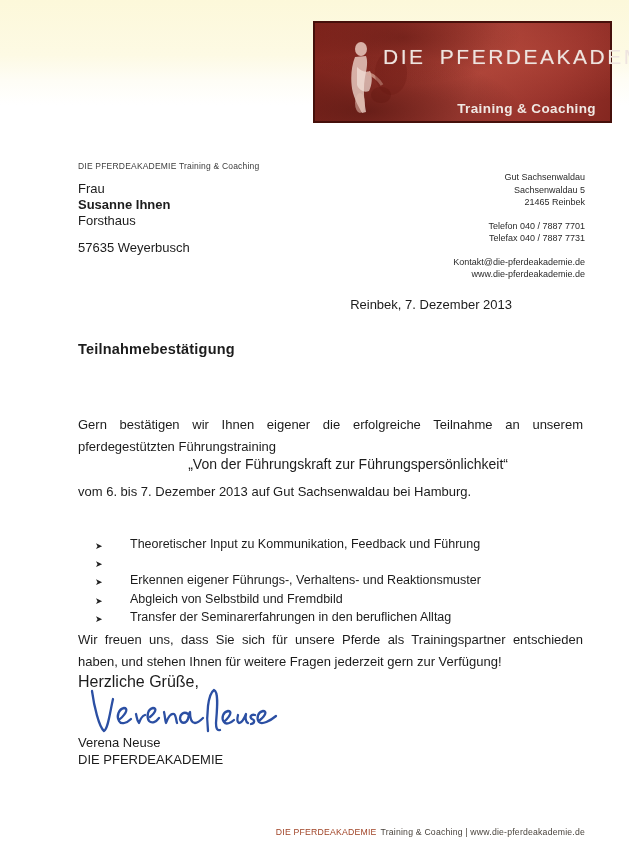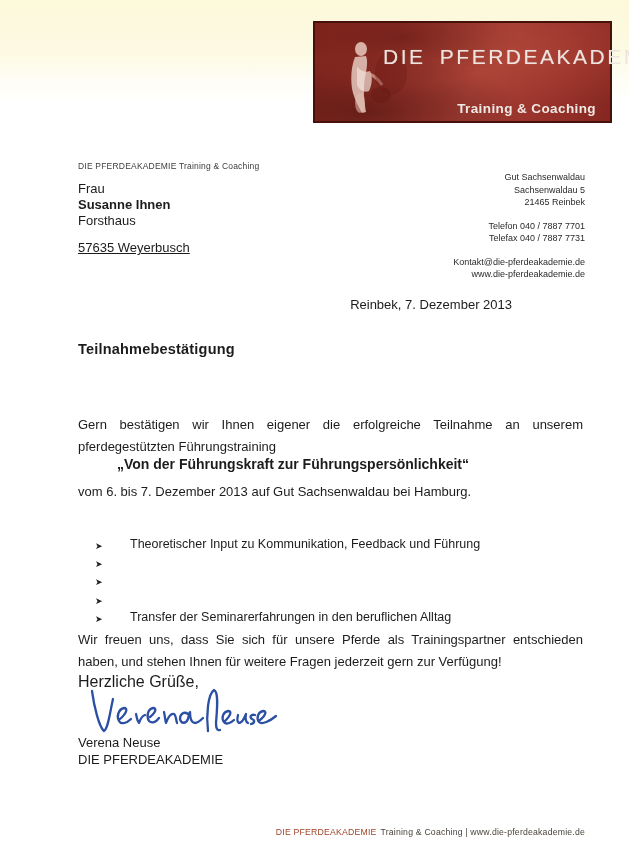--- a/index.html
+++ b/index.html
@@ -34,31 +34,31 @@
     position:absolute; right:14px; top:72px;
     font-size:13.5px; font-weight:bold; color:#f0e8e3;
     letter-spacing:0.4px;
     margin-top:6px;
   }
   .banner-figure{position:absolute; left:18px; top:10px; filter:blur(0.7px);}
   
   .sender-line{position:absolute; left:78px; top:161px; font-size:8.5px; color:#3c3c3c; letter-spacing:0.2px;}
   .recipient{position:absolute; left:78px; top:181px; font-size:13px; line-height:16px;}
   .recipient .name{font-weight:bold;}
-  .recipient .city{margin-top:11px;text-decoration:underline;}
+  .recipient .city{margin-top:11px;}
   .contact{position:absolute; right:44px; top:155px; text-align:right; font-size:9px; line-height:12.5px; color:#2a2a2a;margin-top:16px;}
   .contact .group{margin-top:11px;}
   
   .col{position:absolute; left:78px; width:505px;}
   .date-line{top:297px; text-align:right; padding-right:71px; box-sizing:border-box; font-size:13px;}
   .subject{top:341px; font-weight:bold; font-size:14.5px; letter-spacing:0.2px;}
   .greeting{top:386px; font-size:13px;}
   .para{font-size:13px; line-height:21.5px; text-align:justify;}
   .para-intro{top:414px;}
-  .seminar-title{top:456px; font-weight:bold; font-size:14px; text-align:center; padding-right:75px; box-sizing:border-box;}
+  .seminar-title{top:456px; font-weight:normal; font-size:14px; text-align:right; padding-right:75px; box-sizing:border-box;}
   .seminar-details{top:484px; font-size:13px;}
   .list-intro{top:512px; font-size:13px;}
   .bullets{top:536px; list-style:none; margin:0; padding:0 0 0 17px; font-size:12.5px; line-height:16.2px;}
   .bullets li{display:flex;}
   .bullets .marker{width:35px; flex:none; font-size:9px; color:#222; padding-top:2px;}
   .para-closing{top:629px;}
   .valediction{top:673px; font-size:16px;}
   .signature{position:absolute; left:84px; top:684px;}
   .sig-block{top:735px; font-size:13px; line-height:16.5px;}
   
@@ -112,23 +112,25 @@
   <ul class="col bullets">
     <li>
       <span class="marker">➤</span>
       <span>Theoretischer Input zu Kommunikation, Feedback und Führung</span>
       </li>
     <li>
       <span class="marker">➤</span>
       </li>
     <li>
       <span class="marker">➤</span>
+      <span>Erkennen eigener Führungs-, Verhaltens- und Reaktionsmuster</span>
       </li>
     <li>
       <span class="marker">➤</span>
+      <span>Abgleich von Selbstbild und Fremdbild</span>
       </li>
     <li>
       <span class="marker">➤</span>
       <span>Transfer der Seminarerfahrungen in den beruflichen Alltag</span>
       </li>
   </ul>
 
   <div class="col para para-closing">Wir freuen uns, dass Sie sich für unsere Pferde als Trainingspartner entschieden haben, und stehen Ihnen für weitere Fragen jederzeit gern zur Verfügung!</div>
   <div class="col valediction">Herzliche Grüße,</div>
 

